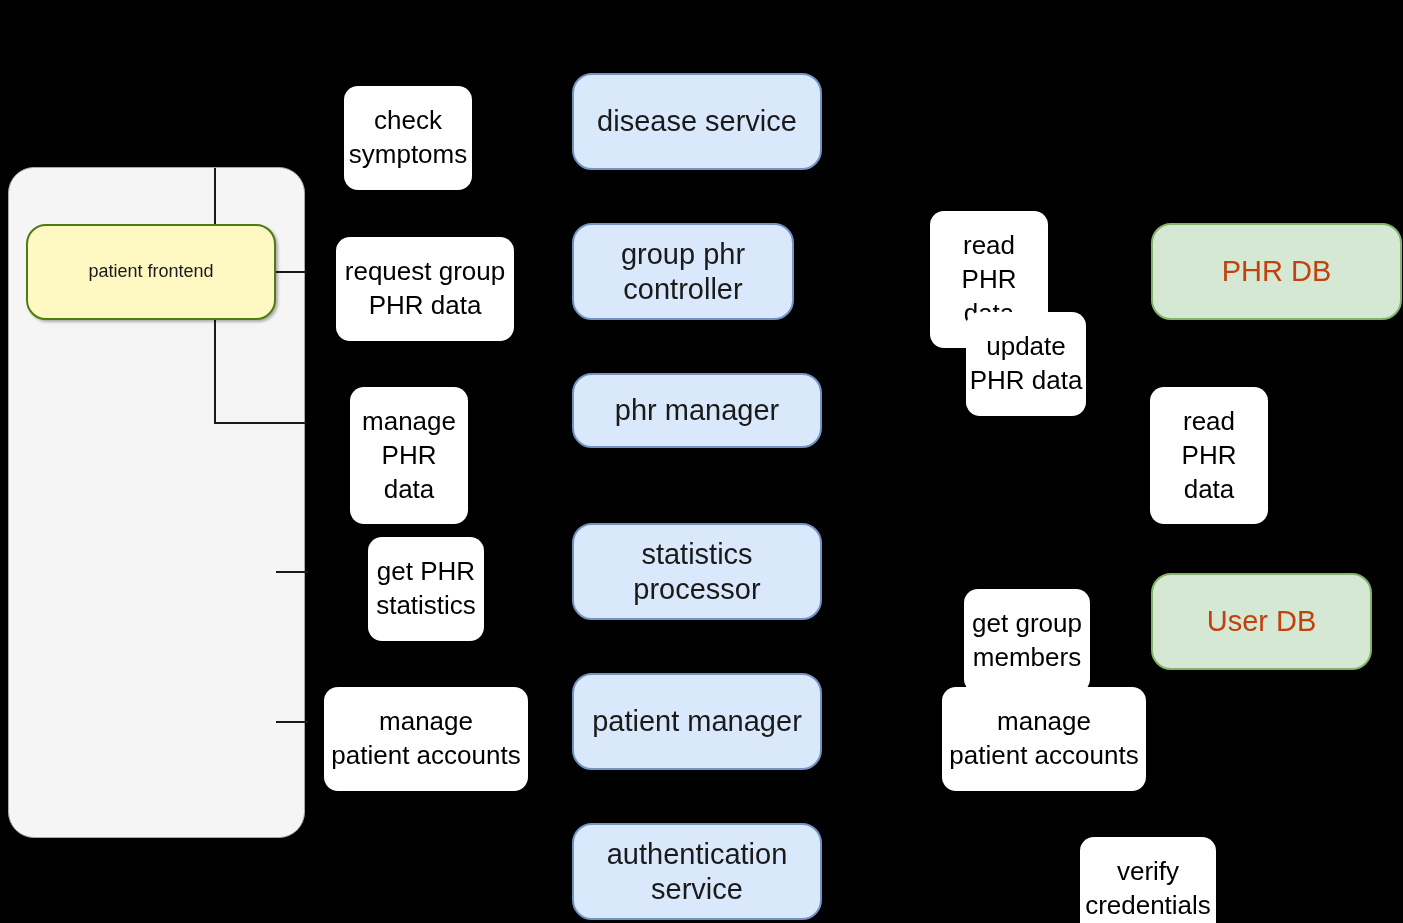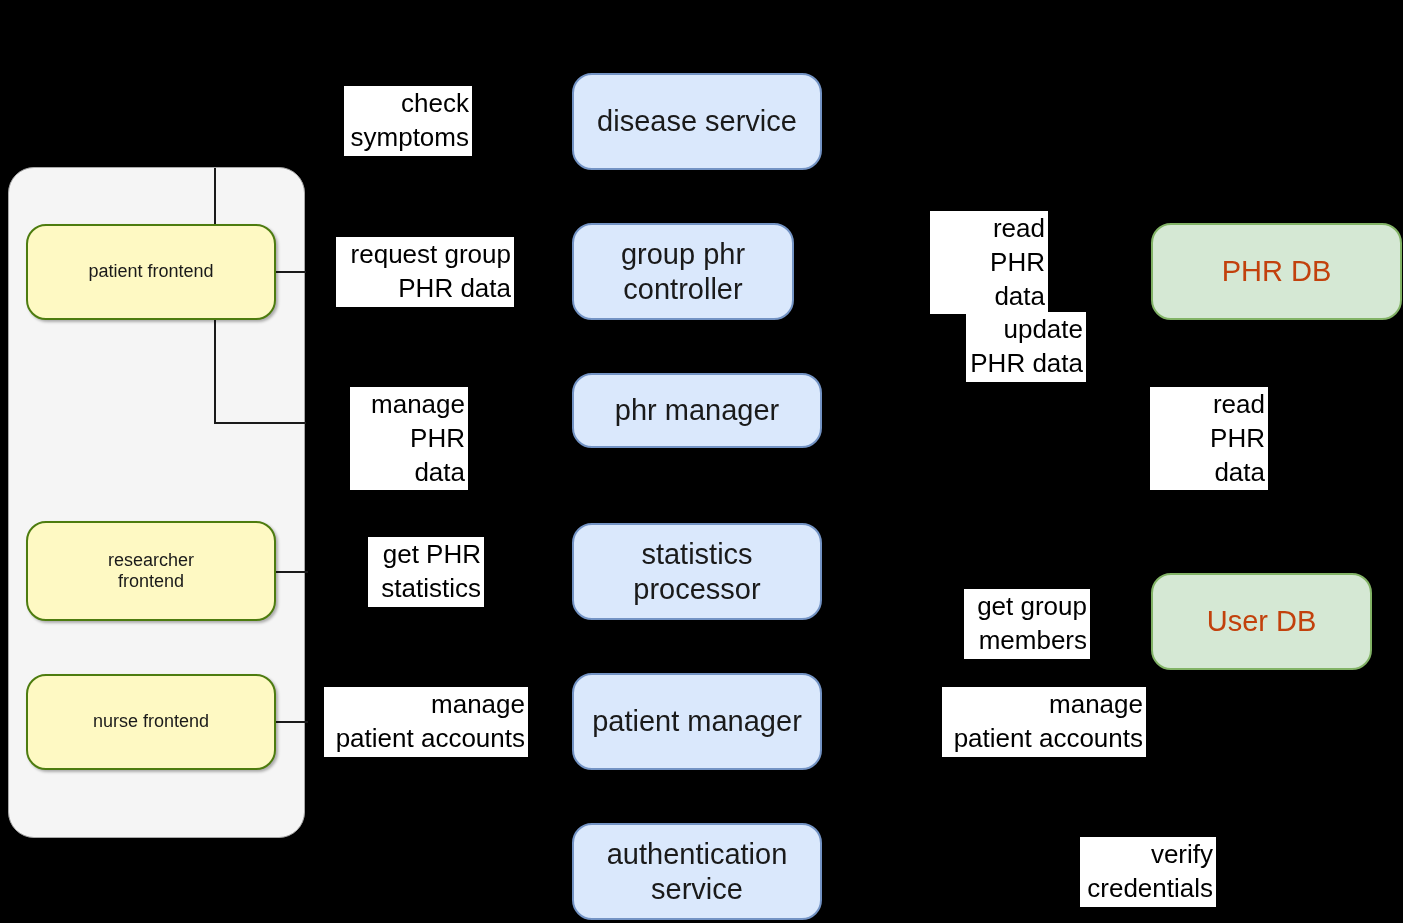--- a/index.html
+++ b/index.html
@@ -67,24 +67,25 @@
     color: #c2410c;
   }
 
   
   .edge-label {
     position: absolute;
     background: #ffffff;
     color: #000000;
     font-size: 26px;
     line-height: 1.30;
-    text-align: right;
+    text-align: center;
     white-space: pre-line;
-    padding: 1px 3px;
+    padding: 18px 3px;
     box-sizing: border-box;
+    border-radius: 14px;
   }
 
   
   .conn {
     position: absolute;
     background: #1a1a1a;
   }
   .conn.h { height: 2px; }
   .conn.v { width: 2px; }
 </style>
@@ -102,28 +103,21 @@
   <div class="conn h" style="left:214px; top:422px; width:92px;"></div>
 
   <div class="conn h" style="left:276px; top:571px; width:32px;"></div>
 
   <div class="conn h" style="left:276px; top:721px; width:32px;"></div>
 
   <div class="node actor" style="left:26px; top:224px; width:250px; height:96px;">
     <span class="node-text">patient frontend</span>
   </div>
 
-  <div class="node actor" style="left:26px; top:521px; width:250px; height:100px;">
-    <span class="node-text">researcher
-frontend</span>
-  </div>
 
-  <div class="node actor" style="left:26px; top:674px; width:250px; height:96px;">
-    <span class="node-text">nurse frontend</span>
-  </div>
 
   <div class="node service" style="left:572px; top:73px; width:250px; height:97px;">
     <span class="node-text">disease service</span>
   </div>
 
   <div class="node service" style="left:572px; top:223px; width:222px; height:97px;">
     <span class="node-text">group phr
 controller</span>
   </div>
 

